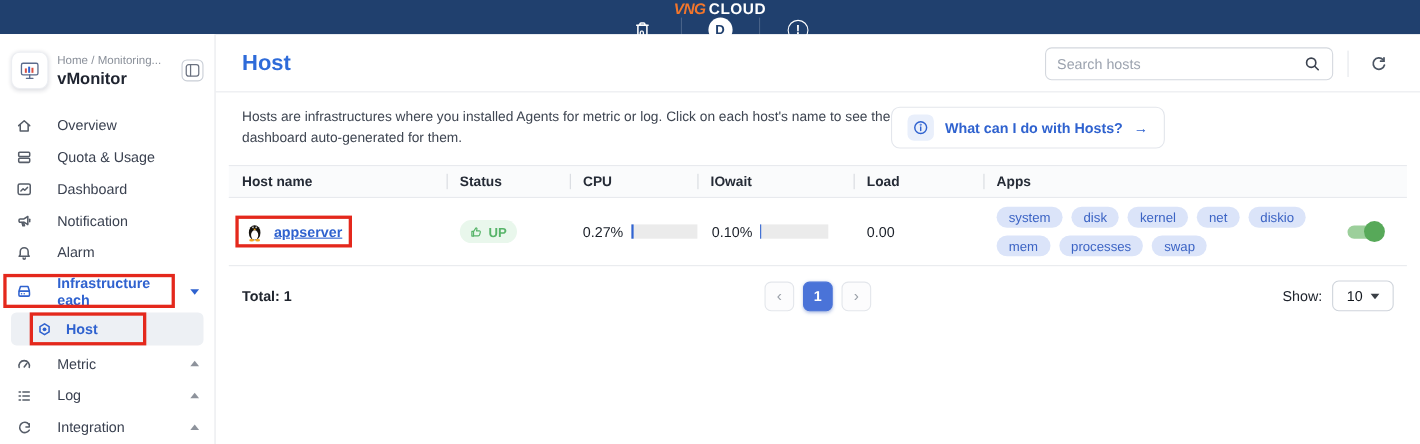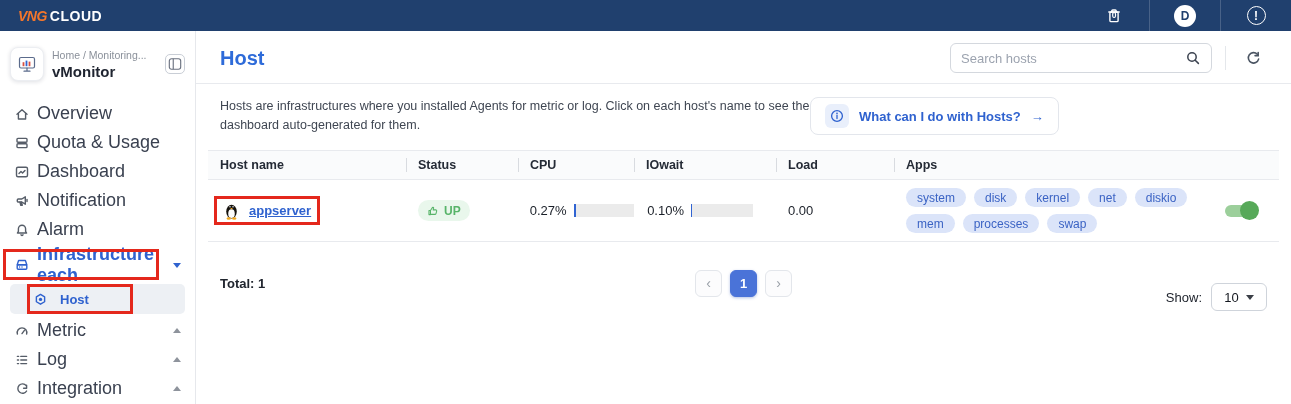--- a/index.html
+++ b/index.html
@@ -1,21 +1,21 @@
 <!DOCTYPE html>
 <html><head>
 <meta charset="utf-8">
 <style>
   * { margin:0; padding:0; box-sizing:border-box; }
   html,body { background:#fff; }
   body { font-family:"Liberation Sans", sans-serif; }
   .screen { width:1291px; height:404px; overflow:hidden; background:#fff; position:relative; }
 
   
-  .topbar { height:31px; background:#20406e; display:flex; align-items:center; justify-content:space-between; padding:0 0 0 18px; }
+  .topbar { height:31px; background:#20406e; display:flex; align-items:center; justify-content:space-between; padding:0 0 0 18px;flex-direction:column; }
   .logo { display:flex; align-items:center; gap:3px; }
   .logo-vng { color:#f2762c; font-weight:bold; font-style:italic; font-size:14px; letter-spacing:-0.5px; }
   .logo-cloud { color:#ffffff; font-weight:bold; font-size:14px; letter-spacing:0.5px; }
   .topbar-right { display:flex; align-items:center; height:100%; }
   .tb-cell { width:70px; height:100%; display:flex; align-items:center; justify-content:center; background:none; border:none; cursor:pointer; position:relative; }
   .tb-divider { width:1px; height:100%; background:rgba(255,255,255,0.18); }
   .trash-count { position:absolute; left:0; right:0; top:9.5px; text-align:center; font-size:8.5px; font-weight:bold; color:#fff; }
   .avatar { width:22px; height:22px; border-radius:50%; background:#fff; color:#20406e; font-weight:bold; font-size:12px; display:flex; align-items:center; justify-content:center; }
   .info-circle { width:19px; height:19px; border-radius:50%; border:1.7px solid #fff; color:#fff; font-weight:bold; font-size:12px; display:flex; align-items:center; justify-content:center; }
 
@@ -24,21 +24,21 @@
 
   
   .sidebar { width:196px; border-right:1px solid #e6e8ec; background:#fff; flex:none; }
   .sidebar-header { height:64px; display:flex; align-items:center; gap:8px; padding:10px 10px 8px 10px; }
   .app-icon { width:34px; height:34px; border-radius:8px; border:1px solid #eceef2; box-shadow:0 1px 4px rgba(20,30,60,0.14); display:flex; align-items:center; justify-content:center; background:#fff; flex:none; }
   .app-meta { flex:1; min-width:0; }
   .breadcrumb { font-size:10.5px; color:#8a909a; margin-bottom:2px; white-space:nowrap; }
   .app-name { font-size:15px; font-weight:bold; color:#1f2430; }
   .collapse-btn { width:20px; height:20px; border:1px solid #c9ced6; border-radius:5px; background:#fff; color:#6b7280; display:flex; align-items:center; justify-content:center; cursor:pointer; flex:none; }
   .nav { padding-top:4px; }
-  .menu-item { height:29px; display:flex; align-items:center; gap:7px; padding:0 14px; font-size:18px; color:#3a4150; cursor:pointer; position:relative; }
+  .menu-item { height:29px; display:flex; align-items:center; gap:22px; padding:0 14px; font-size:13px; color:#3a4150; cursor:pointer; position:relative; }
   .menu-item .mi-icon { color:#565d68; display:flex; align-items:center; }
   .menu-item.active { color:#2f62cf; font-weight:bold; height:30px; margin-top:6px; }
   .menu-item.active .mi-icon { color:#2f62cf; }
   .caret-down { margin-left:auto; width:0; height:0; border-left:4.5px solid transparent; border-right:4.5px solid transparent; border-top:5.5px solid #2f62cf; }
   .caret-up { margin-left:auto; width:0; height:0; border-left:4.5px solid transparent; border-right:4.5px solid transparent; border-bottom:5.5px solid #8e939c; }
   .submenu-item { margin:4px 10px 2px 10px; height:30px; background:#edf0f4; border-radius:5px; display:flex; align-items:center; gap:12px; padding-left:23px; font-size:13px; font-weight:bold; color:#2f62cf; cursor:pointer; position:relative; }
   .submenu-item .mi-icon { color:#2f62cf; display:flex; align-items:center; }
   .annotation { position:absolute; border:3px solid #e4281c; pointer-events:none; z-index:5; }
   .anno-infra { left:3px; top:-1px; width:156px; height:31px; }
   .anno-host { left:17px; top:0; width:106px; height:30px; }
@@ -89,21 +89,21 @@
   .toggle-cell { justify-content:center; }
   .toggle { width:32px; height:12px; border-radius:6px; background:#9ccf9b; position:relative; cursor:pointer; }
   .toggle-knob { position:absolute; right:-2px; top:-3.5px; width:19px; height:19px; border-radius:50%; background:#57a959; }
 
   
   .footer-row { display:grid; grid-template-columns:1fr auto 1fr; align-items:center; padding:13px 24px; }
   .total-label { font-size:13px; font-weight:bold; color:#20252e; }
   .pagination { display:flex; gap:8px; align-items:center; }
   .page-btn { width:27px; height:27px; border-radius:6px; border:1px solid #e3e6eb; background:#fcfcfd; color:#9aa0a8; font-size:14px; display:flex; align-items:center; justify-content:center; cursor:pointer; }
   .page-btn.active { background:#4a73d8; border:1px solid #4a73d8; color:#fff; font-size:13px; font-weight:bold; box-shadow:0 1px 3px rgba(40,80,180,0.35); }
-  .show-area { justify-self:end; display:flex; align-items:center; gap:9px;margin-top:28px; }
+  .show-area { justify-self:end; display:flex; align-items:center; gap:9px; }
   .show-label { font-size:13px; color:#20252e; }
   .show-select { width:56px; height:28px; border:1px solid #cfd4db; border-radius:6px; background:#fff; display:flex; align-items:center; justify-content:center; gap:7px; font-size:13px; color:#14181f; cursor:pointer; }
   .caret-small { width:0; height:0; border-left:4px solid transparent; border-right:4px solid transparent; border-top:5px solid #3a3f46; }
 </style>
 </head>
 <body>
 
 <div class="screen">
 
   <header class="topbar">

